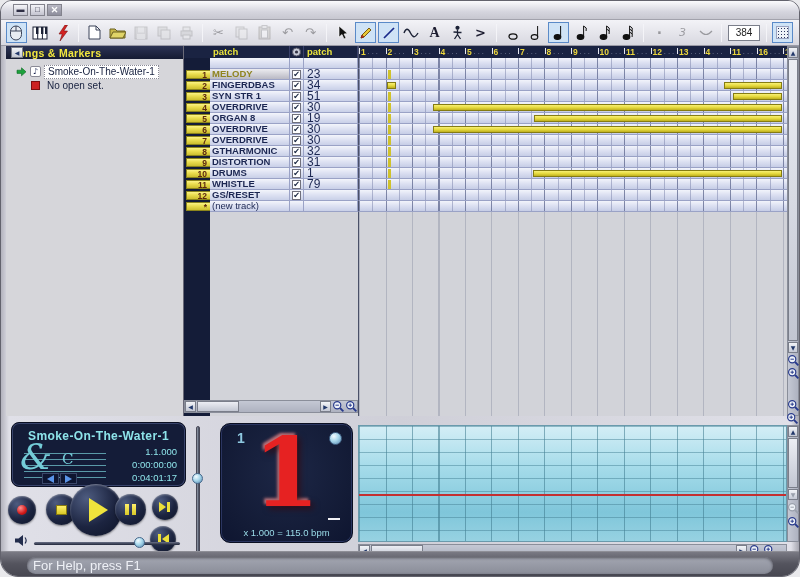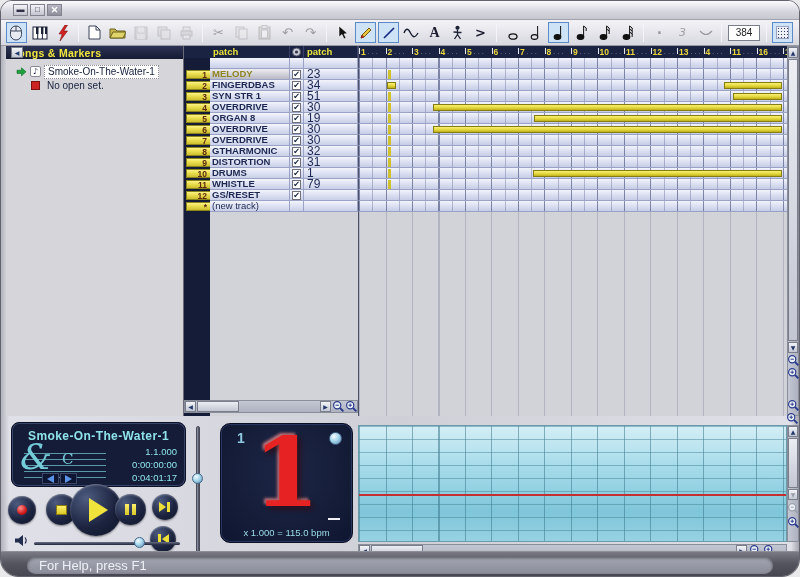--- a/index.html
+++ b/index.html
@@ -142,21 +142,21 @@
     background:
       repeating-linear-gradient(180deg,rgba(70,130,150,.5) 0 1px,transparent 1px 13px),
       repeating-linear-gradient(90deg,rgba(60,120,140,.55) 0 1px,transparent 1px 26.5px),
       linear-gradient(180deg,#d4eef6,#a6dcea 35%,#7fc6da 75%,#97d2e2);}
   .redline{position:absolute;left:0;top:68px;width:100%;height:2px;background:#c43030;}
   
   .statusbar{position:absolute;left:0;top:550px;width:800px;height:27px;border-radius:0 0 17px 17px;
     background:linear-gradient(180deg,#7a7a84,#54545e 45%,#45454f);border-top:1px solid #8e8e96;}
   .pill{position:absolute;left:26px;right:28px;top:5px;height:17px;border-radius:9px;
     background:linear-gradient(180deg,#a3a6b1,#8a8d99);box-shadow:inset 0 1px 3px #55555e;}
-  .status-text{margin-left:12px;font-size:13px;color:#eef0f6;line-height:17px;}
+  .status-text{margin-left:6px;font-size:13px;color:#eef0f6;line-height:17px;}
   svg{display:block;}
 </style>
 </head>
 <body>
 
 <div id="win">
 
   <div class="titlebar">
     <div class="winbtns">
         <span class="wb">▬</span>

